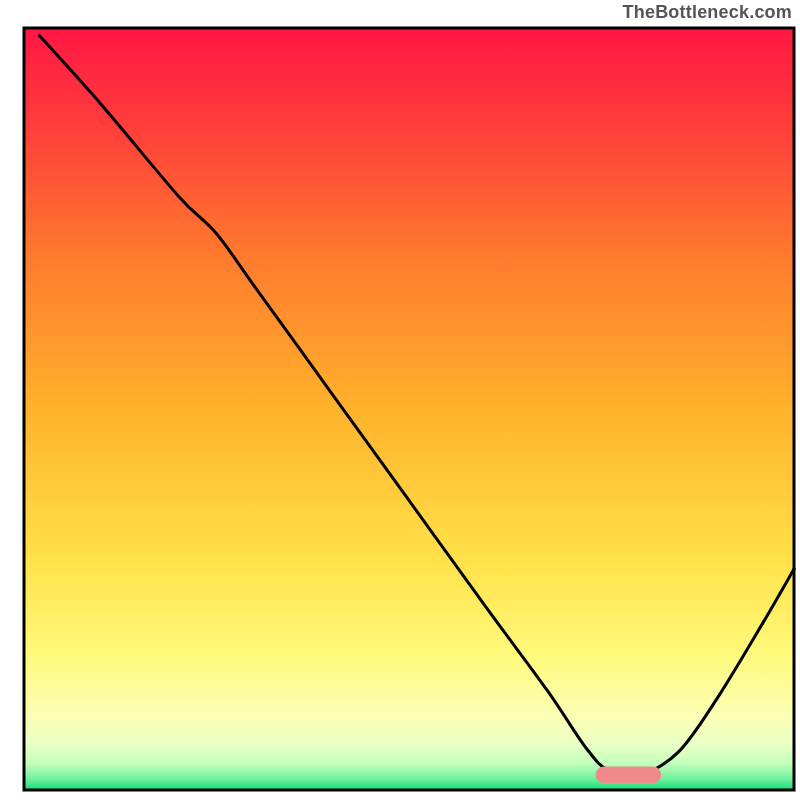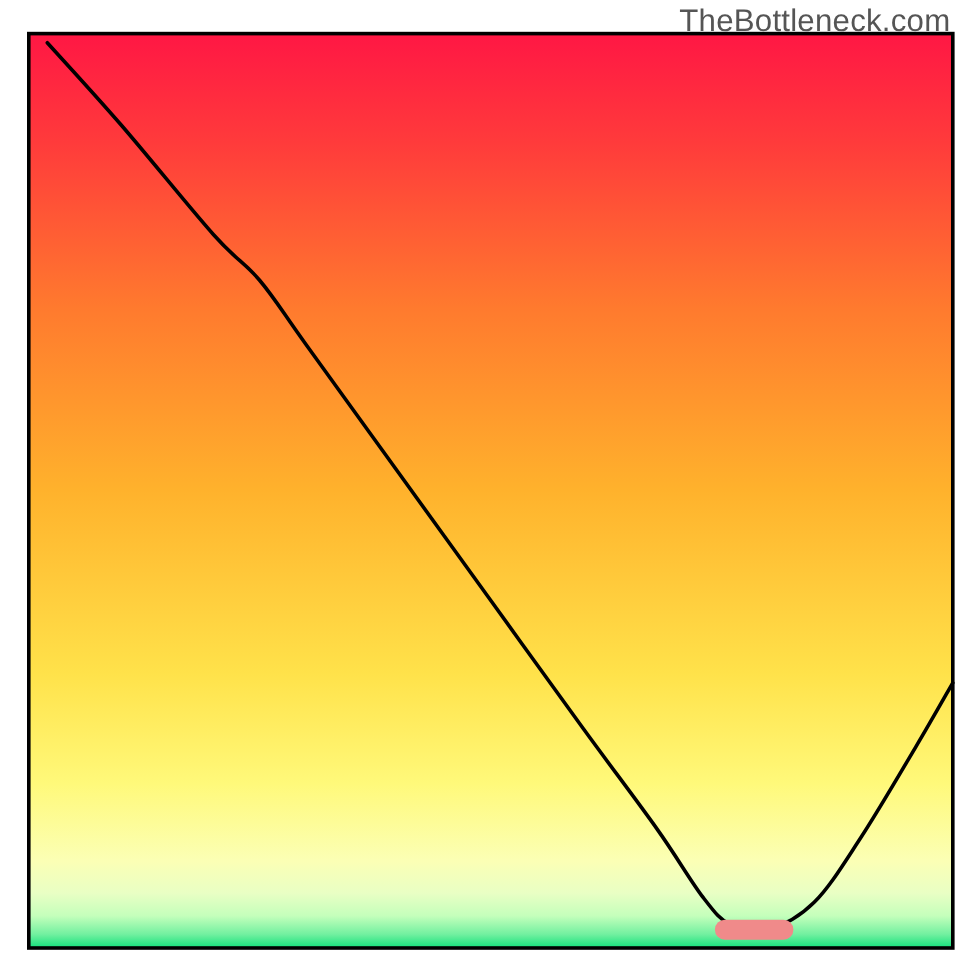--- a/index.html
+++ b/index.html
@@ -13,22 +13,22 @@
   .stage {
     position: relative;
     width: 800px;
     height: 800px;
   }
   .watermark {
     position: absolute;
     top: 2px;
     right: 8px;
     color: #555;
-    font-size: 26px;
-    font-weight: 400;
+    font-size: 18px;
+    font-weight: 700;
     letter-spacing: 0.2px;
     z-index: 20;
     user-select: none;
   }
   svg.plot {
     position: absolute;
     left: 0;
     top: 0;
     display: block;
   }

